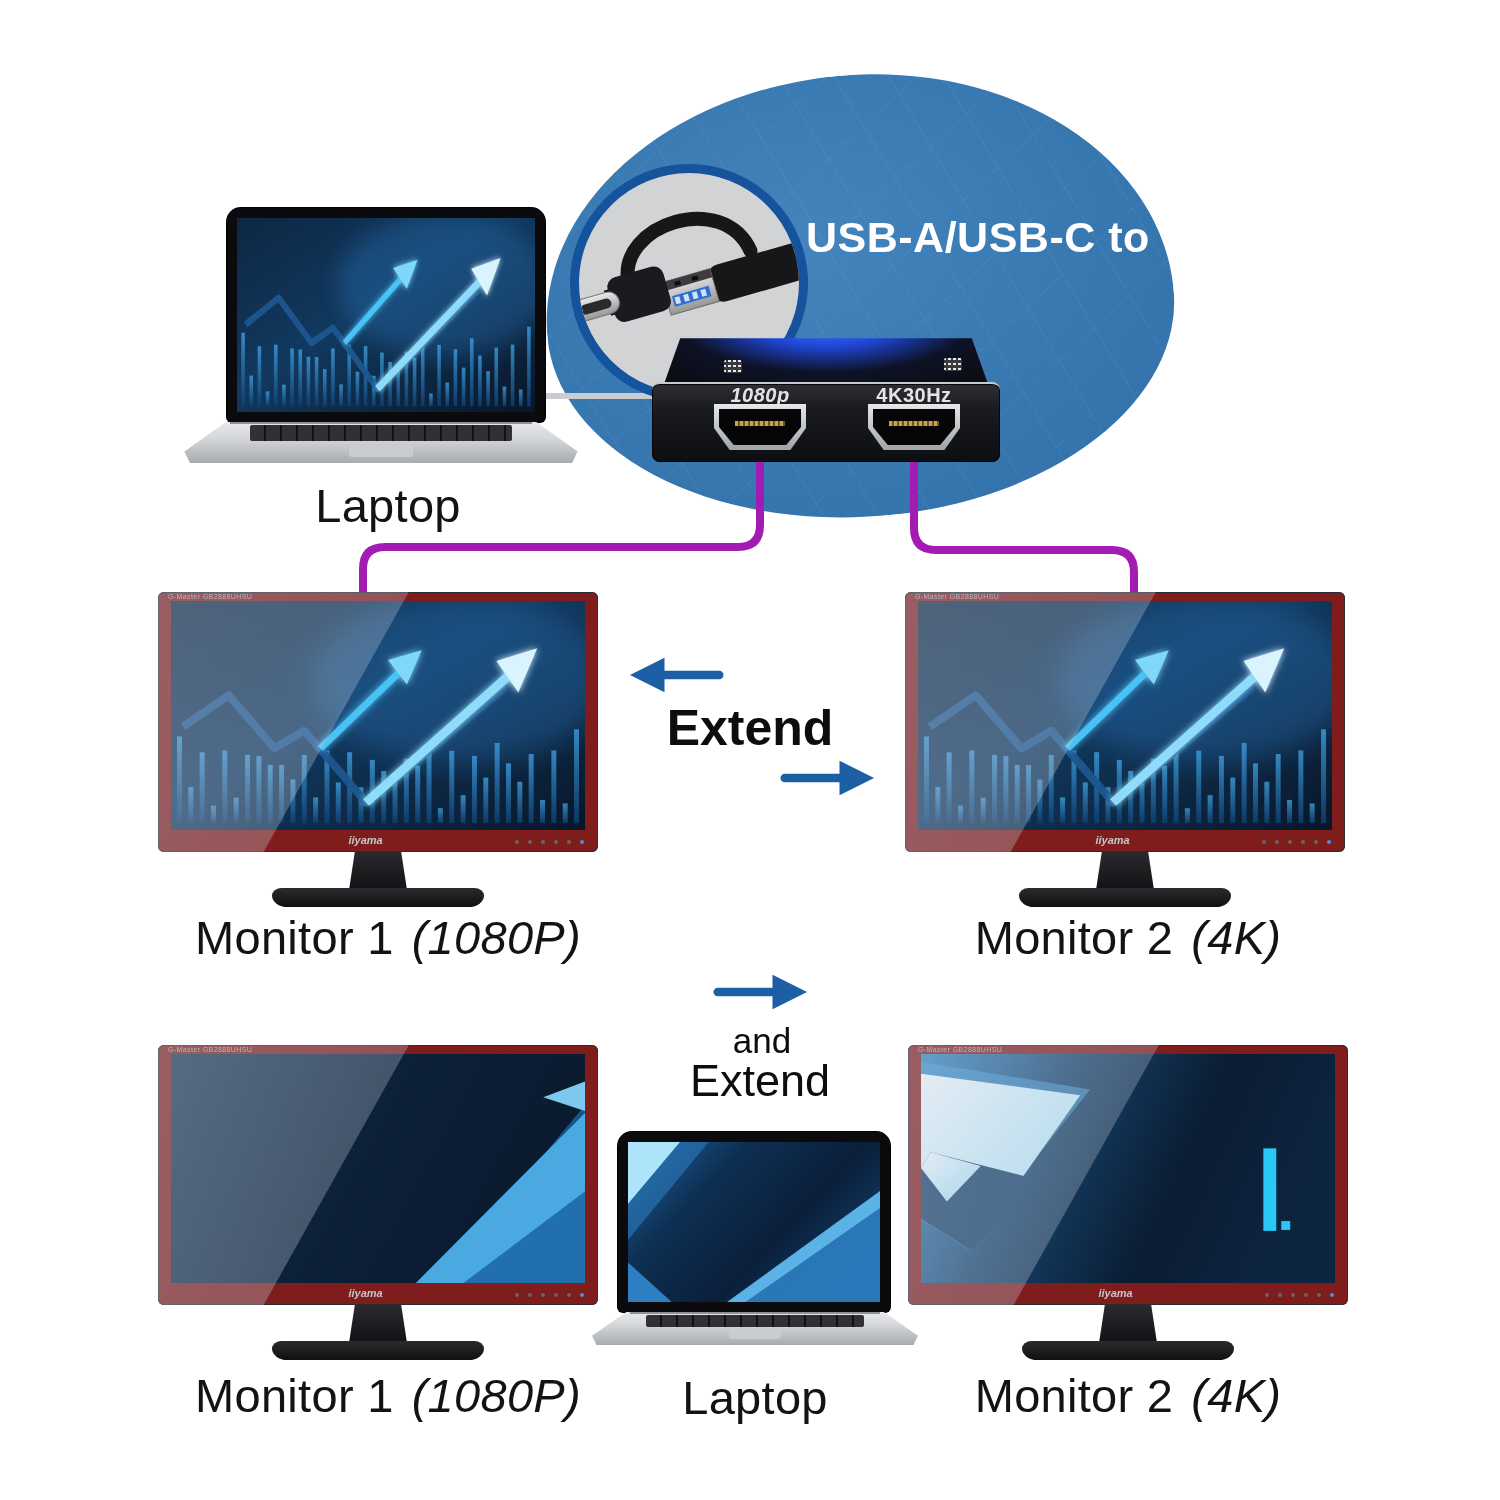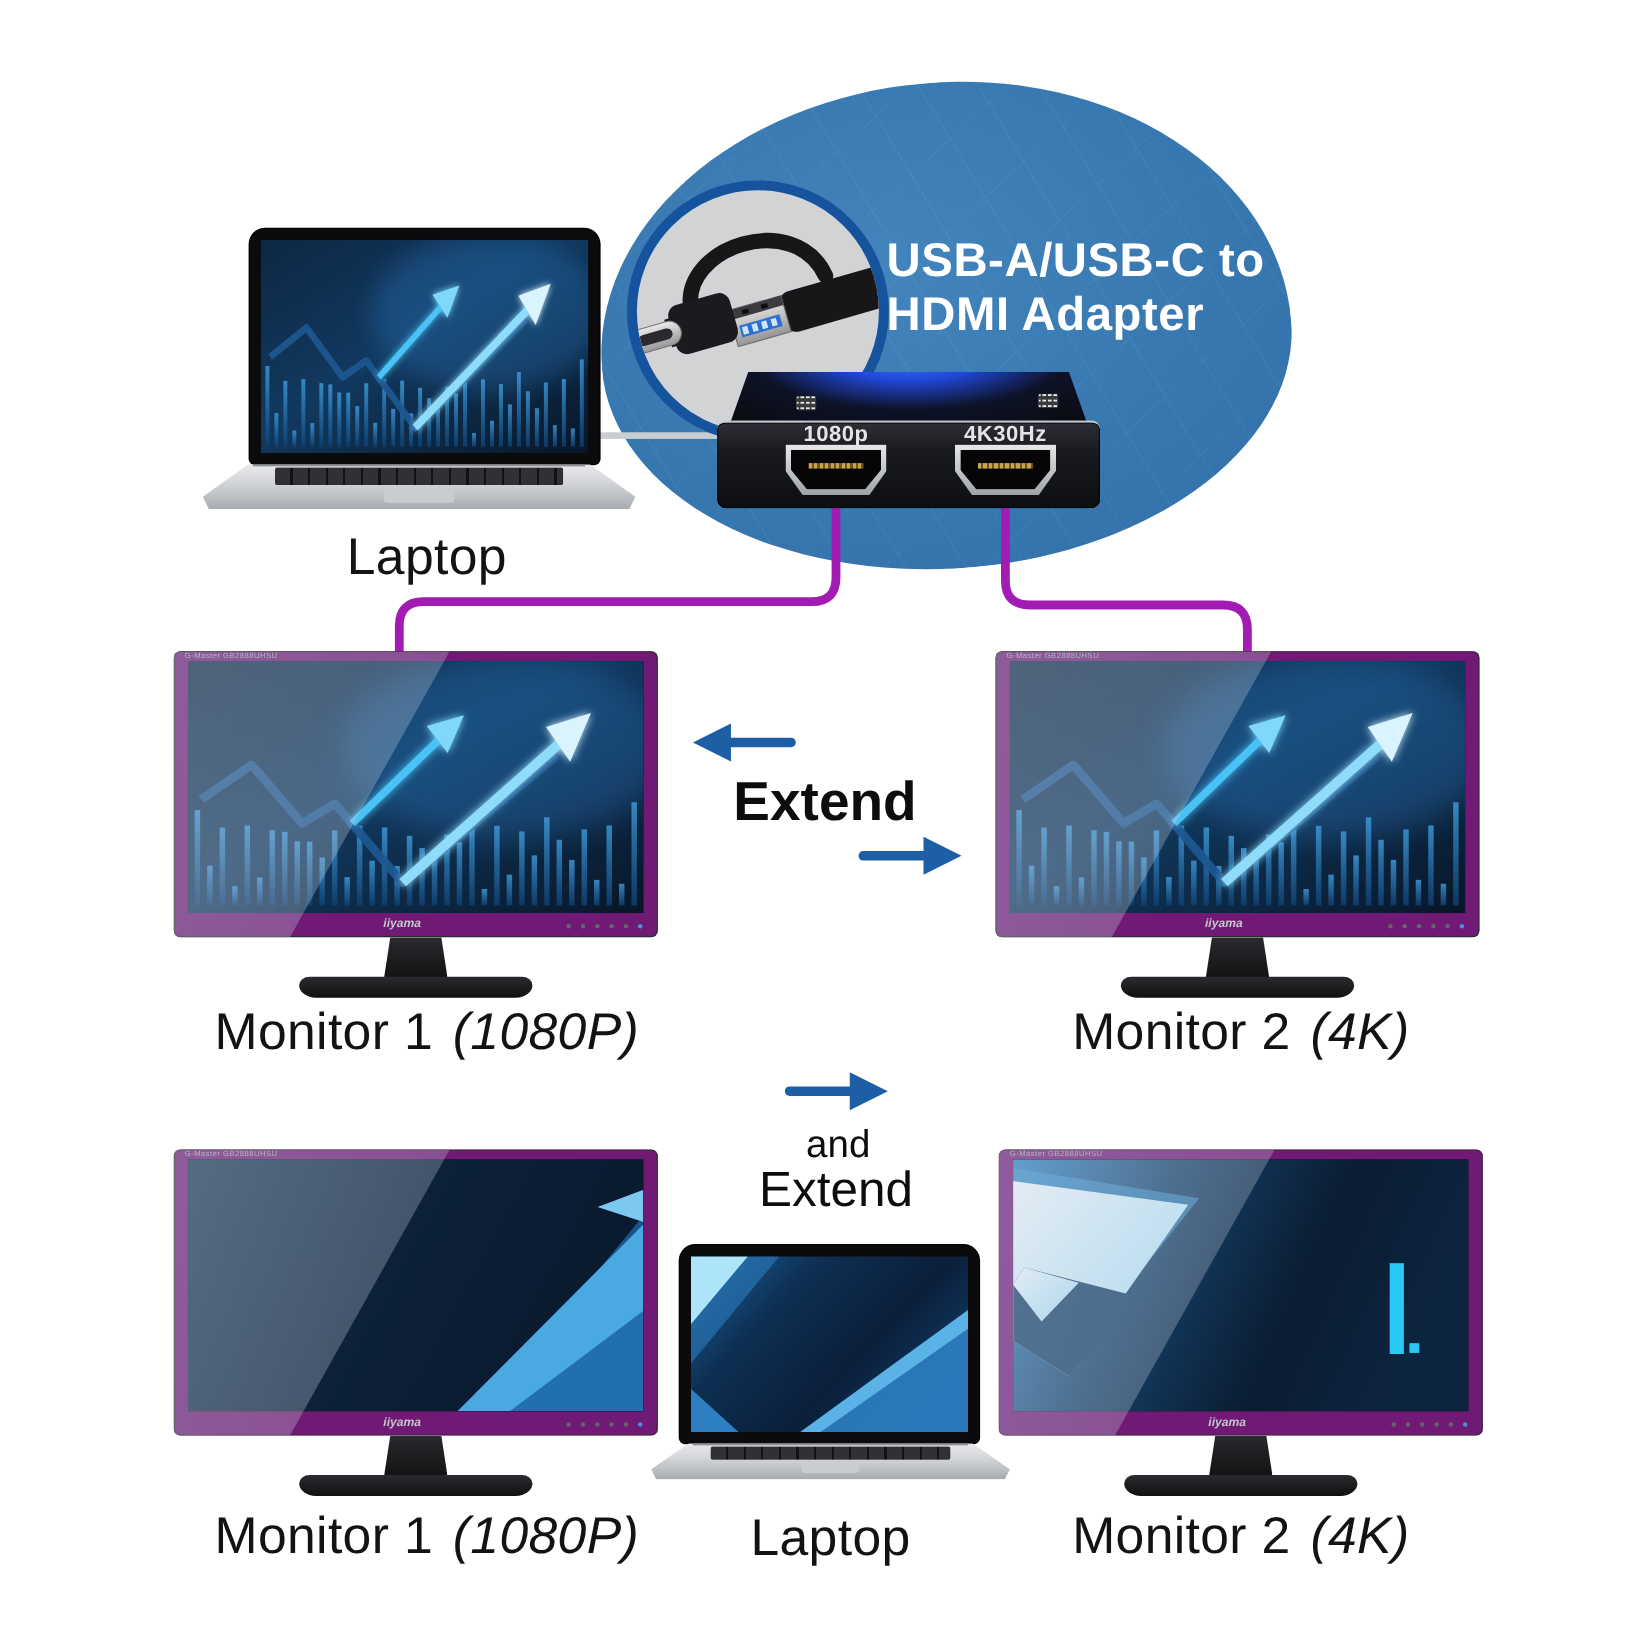--- a/index.html
+++ b/index.html
@@ -80,21 +80,21 @@
     clip-path:polygon(0 0,100% 0,100% 52%,83% 100%,17% 100%,0 52%);}
   .hdmi-in{position:absolute;left:5px;top:5px;right:5px;bottom:5px;background:#060607;
     clip-path:polygon(0 0,100% 0,100% 50%,82% 100%,18% 100%,0 50%);}
   .hdmi-pins{position:absolute;left:16px;right:16px;top:12px;height:5px;
     background:repeating-linear-gradient(90deg,#c8a44e 0 3px,#6d5624 3px 5px);}
 
   
   .monitor{z-index:7;width:440px;}
   .m-frame{
     position:absolute;left:0;top:0;width:440px;height:260px;
-    background:#701a75;border-radius:6px;box-shadow:inset 0 0 0 1px #2c2d31;
+    background:#7f1d1d;border-radius:6px;box-shadow:inset 0 0 0 1px #2c2d31;
   }
   .m-brand{position:absolute;left:10px;top:1px;font-size:7px;color:#a9adb3;letter-spacing:.4px;z-index:2;}
   .m-screen{position:absolute;left:13px;top:9px;width:414px;height:229px;background:#06101e;}
   .m-screen svg{width:100%;height:100%;display:block;}
   .m-bottom{position:absolute;left:13px;right:13px;bottom:3px;height:16px;}
   .m-logo{position:absolute;left:47%;top:1px;transform:translateX(-50%);
     font-size:11px;font-weight:700;font-style:italic;color:#c3c6ca;}
   .m-buttons{position:absolute;right:14px;top:7px;width:4px;height:4px;border-radius:50%;
     background:#63666b;box-shadow:-13px 0 0 #63666b,-26px 0 0 #63666b,-39px 0 0 #63666b,-52px 0 0 #63666b,13px 0 0 #4a90d9;}
   .m-reflect{position:absolute;left:0;top:0;right:0;bottom:0;border-radius:6px;z-index:3;
@@ -293,34 +293,33 @@
       <rect x="26" y="94" width="16" height="26" fill="#101013"></rect>
       <rect x="30" y="84" width="58" height="46" rx="10" fill="#1b1b1f"></rect>
       <rect x="-8" y="96" width="46" height="22" rx="11" fill="url(#silverG)" stroke="#777"></rect>
       <rect x="-2" y="102" width="32" height="10" rx="5" fill="#2a2a2e"></rect>
     </g>
   </svg>
 </div>
 
 <div class="abs headline">
   <div>USB-A/USB-C to</div>
-  <div>HDMI Adapter</div>
 </div>
 
 <svg class="abs cables">
   <path d="M760 448 V525 Q760 547 738 547 H385 Q363 547 363 569 V594" fill="none" stroke="#a21cb4" stroke-width="8" stroke-linecap="round"></path>
   <path d="M914 448 V528 Q914 550 936 550 H1112 Q1134 550 1134 572 V594" fill="none" stroke="#a21cb4" stroke-width="8" stroke-linecap="round"></path>
 </svg>
 
 <div class="abs adapter">
   <div class="adp-top"></div>
   <div class="adp-chip" style="left:72px;top:28px;"></div>
   <div class="adp-chip" style="left:292px;top:26px;"></div>
   <div class="adp-front"></div>
-  <div class="port-label" style="left:62px;">1080p</div>
+  <div class="port-label" style="left:62px;font-style:italic;">1080p</div>
   <div class="port-label" style="left:216px;">4K30Hz</div>
   <div class="hdmi" style="left:62px;">
     <div class="hdmi-in">
         <div class="hdmi-pins"></div>
       </div>
   </div>
   <div class="hdmi" style="left:216px;">
     <div class="hdmi-in">
         <div class="hdmi-pins"></div>
       </div>

